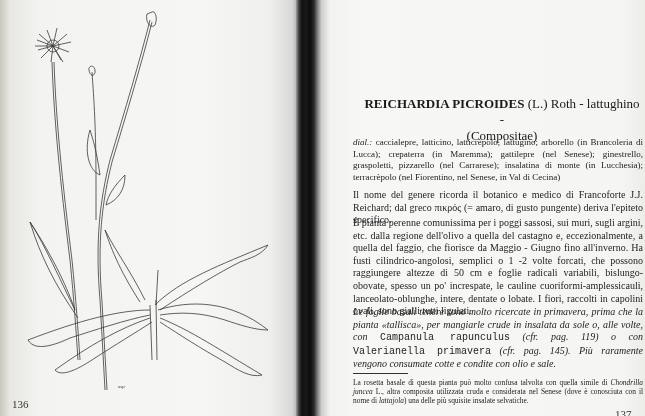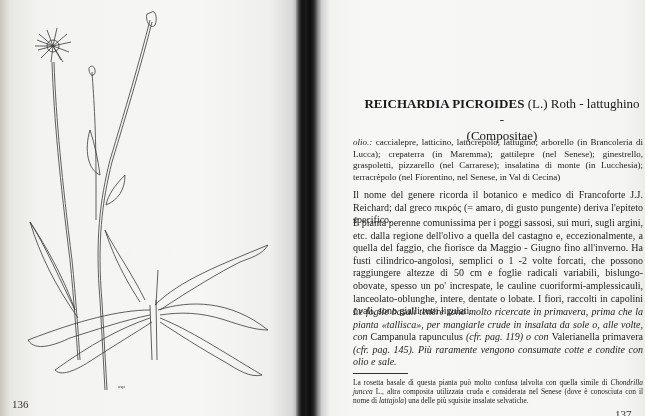--- a/index.html
+++ b/index.html
@@ -11,21 +11,21 @@
     .page-num { position:absolute; font-size:11px; color:#333; }
     .page-num.left { left:12px; top:398px; }
     .page-num.right { left:615px; top:408px; }
     .title { position:absolute; left:362px; top:96px; width:280px; text-align:center; font-size:13px; line-height:16px; color:#1a1a1a; }
     .title b { font-weight:bold;text-align:right; }
     .dial { position:absolute; left:353px; top:137px; width:290px; font-size:9px; line-height:11.5px; text-align:justify; }
     .para { position:absolute; left:353px; width:290px; font-size:10px; line-height:12.6px; text-align:justify; color:#1d1d1d; }
     .p1 { top:189px; }
     .p2 { top:217px; }
     .p3 { top:306px; font-style:italic; }
-    .p3 .up { font-style:normal; }
+    .p3 .up { font-style:normal;font-family:Liberation Mono, monospace; }
     .rule { position:absolute; left:353px; top:373px; width:55px; height:1px; background:#333; }
     .footnote { position:absolute; left:353px; top:378px; width:290px; font-size:7.4px; line-height:9.2px; text-align:justify; }
     .footnote i { font-style:italic; }
     i { font-style:italic; }
   </style>
 </head>
 <body>
 
 <div class="left-page">
   <svg class="plant-svg" viewBox="0 0 300 416" fill="none" stroke="#3a3a3a" stroke-width="0.8">
@@ -69,21 +69,21 @@
 <div class="gutter"></div>
 
 <div class="right-page"></div>
 
 <div class="title">
   <b>REICHARDIA PICROIDES</b><span> (L.) Roth - lattughino -</span><br>
   <span>(Compositae)</span>
 </div>
 
 <div class="dial">
-  <i>olio.:</i><span> caccialepre, latticino, latticrèpolo, lattugino; arborello (in Brancoleria di Lucca); crepaterra (in Maremma); gattilepre (nel Senese); ginestrello, graspoletti, pizzarello (nel Carrarese); insalatina di monte (in Lucchesia); terracrèpolo (nel Fiorentino, nel Senese, in Val di Cecina)</span>
+  <i>dial.:</i><span> caccialepre, latticino, latticrèpolo, lattugino; arborello (in Brancoleria di Lucca); crepaterra (in Maremma); gattilepre (nel Senese); ginestrello, graspoletti, pizzarello (nel Carrarese); insalatina di monte (in Lucchesia); terracrèpolo (nel Fiorentino, nel Senese, in Val di Cecina)</span>
 </div>
 
 <div class="para p1">Il nome del genere ricorda il botanico e medico di Francoforte J.J. Reichard; dal greco πικρός (= amaro, di gusto pungente) deriva l'epiteto specifico.</div>
 
 <div class="para p2">È pianta perenne comunissima per i poggi sassosi, sui muri, sugli argini, etc. dalla regione dell'olivo a quella del castagno e, eccezionalmente, a quella del faggio, che fiorisce da Maggio - Giugno fino all'inverno. Ha fusti cilindrico-angolosi, semplici o 1 -2 volte forcati, che possono raggiungere altezze di 50 cm e foglie radicali variabili, bislungo-obovate, spesso un po' increspate, le cauline cuoriformi-amplessicauli, lanceolato-oblunghe, intere, dentate o lobate. I fiori, raccolti in capolini ovali, sono gialli tutti ligulati.</div>
 
 <div class="para p3">
   <span>Le foglie basali tenere sono molto ricercate in primavera, prima che la pianta «tallisca», per mangiarle crude in insalata da sole o, alle volte, con </span><span class="up">Campanula rapunculus</span><span> (cfr. pag. 119) o con </span><span class="up">Valerianella primavera</span><span> (cfr. pag. 145). Più raramente vengono consumate cotte e condite con olio e sale.</span>
 </div>
 

